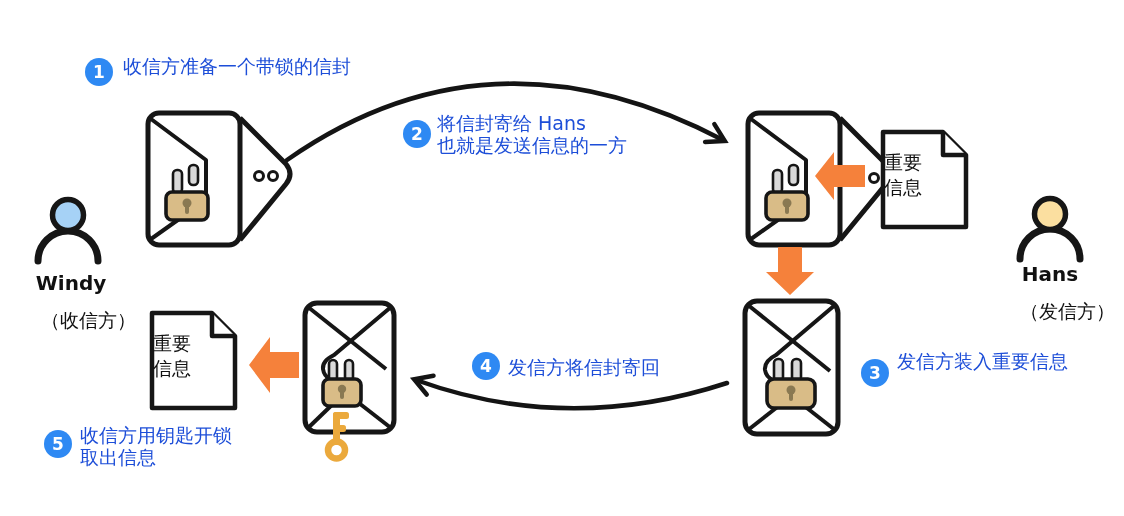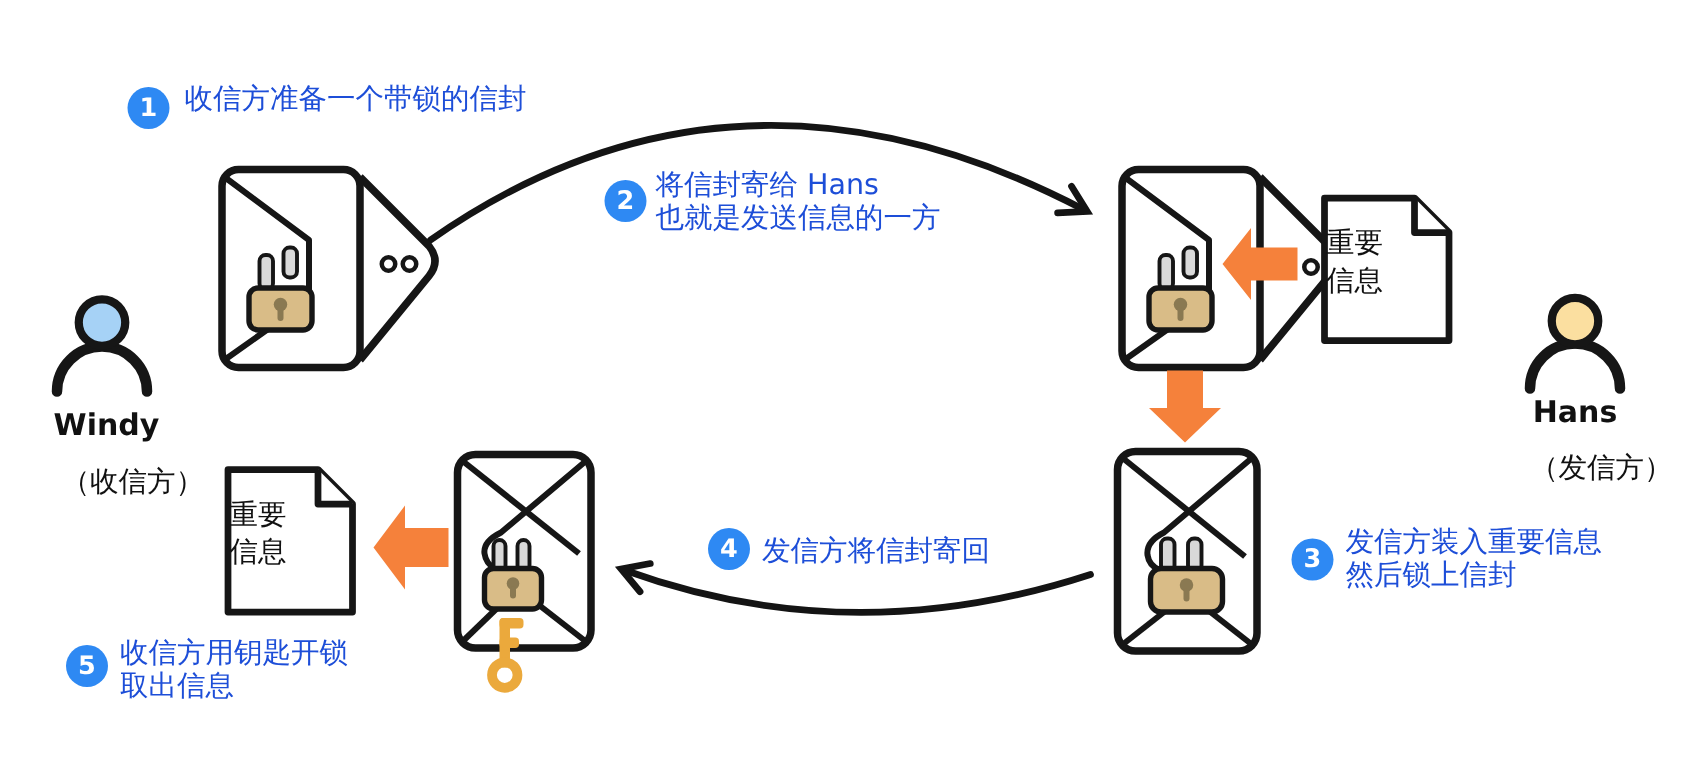--- a/index.html
+++ b/index.html
@@ -42,21 +42,20 @@
   <div class="abs step-text" style="left:437px;top:112px">
     <div>将信封寄给 Hans</div>
     <div>也就是发送信息的一方</div>
   </div>
 
   <div class="abs badge" style="left:861px;top:359px">
     <span>3</span>
   </div>
   <div class="abs step-text" style="left:897px;top:350px">
     <div>发信方装入重要信息</div>
-    <div>然后锁上信封</div>
   </div>
 
   <div class="abs badge" style="left:472px;top:352px">
     <span>4</span>
   </div>
   <div class="abs step-text" style="left:508px;top:356px">
     <div>发信方将信封寄回</div>
   </div>
 
   <div class="abs badge" style="left:44px;top:430px">

